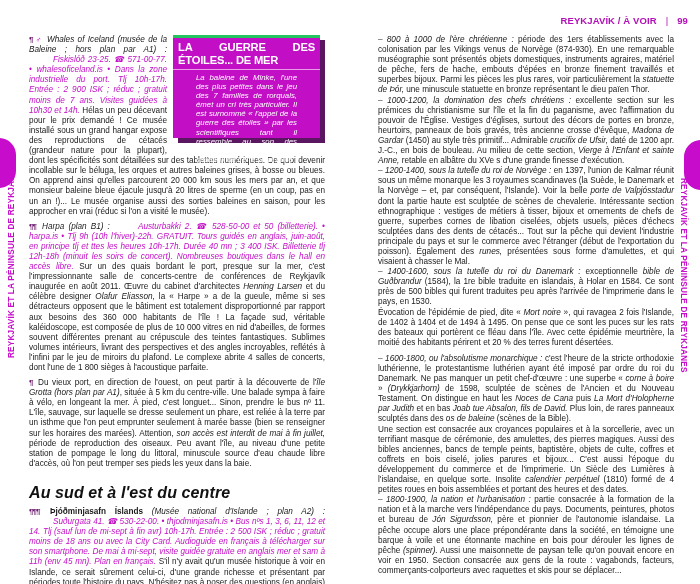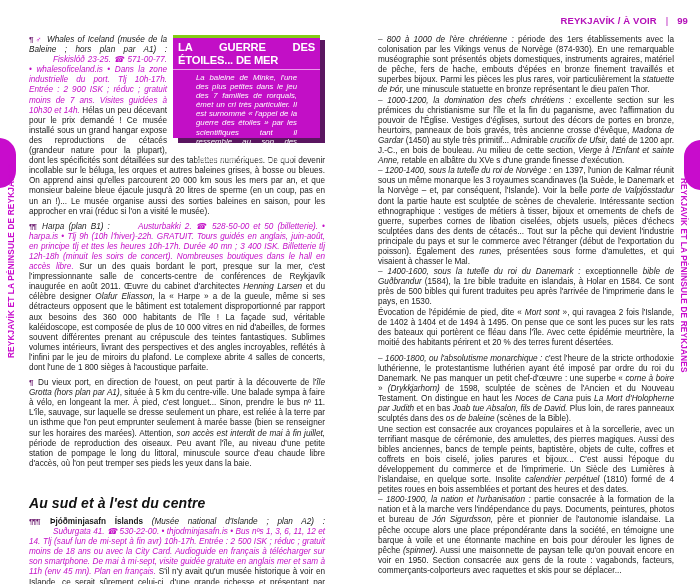--- a/index.html
+++ b/index.html
@@ -39,31 +39,31 @@
   .b { font-weight: bold; }
   .bi { font-weight: normal; font-style: italic; }
   .i { font-style: italic; }
   .icon { color: #6b1a6e; font-style: normal; font-weight: bold; font-size: 8px; letter-spacing: -1px; margin-right: 2px; }
   .icon.kid { color: #c20fc6; }
   .para { margin-bottom: 5px; }
 
   .floatbox-wrap { float: right; width: 152px; height: 108px; margin: 0 0 4px 6px; position: relative; }
   .floatbox {
     position: absolute; left: 0; top: 0; width: 147px; height: 103px;
-    background: #c20fc6; border-top: 3px solid #84cc16; box-shadow: 5px 5px 0 #5a1660;
+    background: #c20fc6; border-top: 3px solid #22c55e; box-shadow: 5px 5px 0 #5a1660;
   }
   .floatbox .bx-title {
     color: #fff; font-weight: bold; font-size: 11.2px; line-height: 13px; padding: 3px 5px 2px 5px;
     border-bottom: 1px solid #ea9bea; letter-spacing: -0.2px;
   }
   .floatbox .bx-body {
     color: #fff; font-style: italic; font-size: 7.8px; line-height: 9.1px; padding: 3px 23px; text-align: justify;
   }
 
-  h2.section-title { font-style: italic; font-weight: bold; font-size: 14px; line-height: 16px; margin: 26px 0 6px 0; letter-spacing: 0.1px; color: #111; }
+  h2.section-title { font-style: italic; font-weight: bold; font-size: 16px; line-height: 16px; margin: 16px 0 6px 0; letter-spacing: 0.1px; color: #111; }
 
   .floor-head { color: #c20fc6; font-style: italic; font-size: 8.6px; }
   .gap { height: 6px; }
 </style>
 </head>
 <body>
 
 <div class="page page-left">
   <div class="thumb-dot"></div>
   <div class="side-tab">REYKJAVÍK ET LA PÉNINSULE DE REYKJANES</div>
@@ -113,21 +113,21 @@
     <p>
       <span class="i">– 1000-1200, la domination des chefs chrétiens :</span><span> excellente section sur les prémices du christianisme sur l'île et la fin du paganisme, avec l'affirmation du pouvoir de l'Église. Vestiges d'églises, surtout des décors de portes en bronze, heurtoirs, panneaux de bois gravés, très ancienne crosse d'évêque, </span><span class="bi">Madona de Gardar</span><span> (1450) au style très primitif... Admirable </span><span class="bi">crucifix de Ufsir,</span><span> daté de 1200 apr. J.-C., en bois de bouleau. Au milieu de cette section, </span><span class="i">Vierge à l'Enfant et sainte Anne,</span><span> retable en albâtre du XVe s d'une grande finesse d'exécution.</span>
     </p>
     <p>
       <span class="i">– 1200-1400, sous la tutelle du roi de Norvège :</span><span> en 1397, l'union de Kalmar réunit sous un même monarque les 3 royaumes scandinaves (la Suède, le Danemark et la Norvège – et, par conséquent, l'Islande). Voir la belle </span><span class="bi">porte de Valpjósstadur</span><span> dont la partie haute est sculptée de scènes de chevalerie. Intéressante section ethnographique : vestiges de métiers à tisser, bijoux et ornements de chefs de guerre, superbes cornes de libation ciselées, objets usuels, pièces d'échecs sculptées dans des dents de cétacés... Tout sur la pêche qui devient l'industrie principale du pays et sur le commerce avec l'étranger (début de l'exportation du poisson). Également des </span><span class="i">runes,</span><span> présentées sous forme d'amulettes, et qui visaient à chasser le Mal.</span>
     </p>
     <p>
       <span class="i">– 1400-1600, sous la tutelle du roi du Danemark :</span><span> exceptionnelle </span><span class="bi">bible de Guðbrandur</span><span> (1584), la 1re bible traduite en islandais, à Holar en 1584. Ce sont près de 500 bibles qui furent traduites peu après l'arrivée de l'imprimerie dans le pays, en 1530.</span>
     </p>
     <p>
-      <span>Évocation de l'épidémie de pied, dite « </span><span class="bi">Mort sont</span><span> », qui ravagea 2 fois l'Islande, de 1402 à 1404 et de 1494 à 1495. On pense que ce sont les puces sur les rats des bateaux qui portèrent ce fléau dans l'île. Avec cette épidémie meurtrière, la moitié des habitants périrent et 20 % des terres furent désertées.</span>
+      <span>Évocation de l'épidémie de pied, dite « </span><span class="bi">Mort noire</span><span> », qui ravagea 2 fois l'Islande, de 1402 à 1404 et de 1494 à 1495. On pense que ce sont les puces sur les rats des bateaux qui portèrent ce fléau dans l'île. Avec cette épidémie meurtrière, la moitié des habitants périrent et 20 % des terres furent désertées.</span>
     </p>
 
     <div class="gap"></div>
     <p>
       <span class="i">– 1600-1800, ou l'absolutisme monarchique :</span><span> c'est l'heure de la stricte orthodoxie luthérienne, le protestantisme luthérien ayant été imposé par ordre du roi du Danemark. Ne pas manquer un petit chef-d'œuvre : une superbe « </span><span class="bi">corne à boire</span><span> » </span><span class="i">(Drykkjarhorn)</span><span> de 1598, sculptée de scènes de l'Ancien et du Nouveau Testament. On distingue en haut les </span><span class="i">Noces de Cana</span><span> puis </span><span class="i">La Mort d'Holopherne par Judith</span><span> et en bas </span><span class="i">Joab tue Absalon, fils de David.</span><span> Plus loin, de rares panneaux sculptés dans des </span><span class="bi">os de baleine</span><span> (scènes de la Bible).</span>
     </p>
     <p>
       <span>Une section est consacrée aux croyances populaires et à la sorcellerie, avec un terrifiant masque de cérémonie, des amulettes, des pierres magiques. Aussi des bibles anciennes, bancs de temple peints, baptistère, objets de culte, coffres et coffrets en bois ciselé, jolies parures et bijoux... C'est aussi l'époque du développement du commerce et de l'imprimerie. Un Siècle des Lumières à l'islandaise, en quelque sorte. Insolite </span><span class="bi">calendrier perpétuel</span><span> (1810) formé de 4 petites roues en bois assemblées et portant des heures et des dates.</span>
     </p>
     <p>

